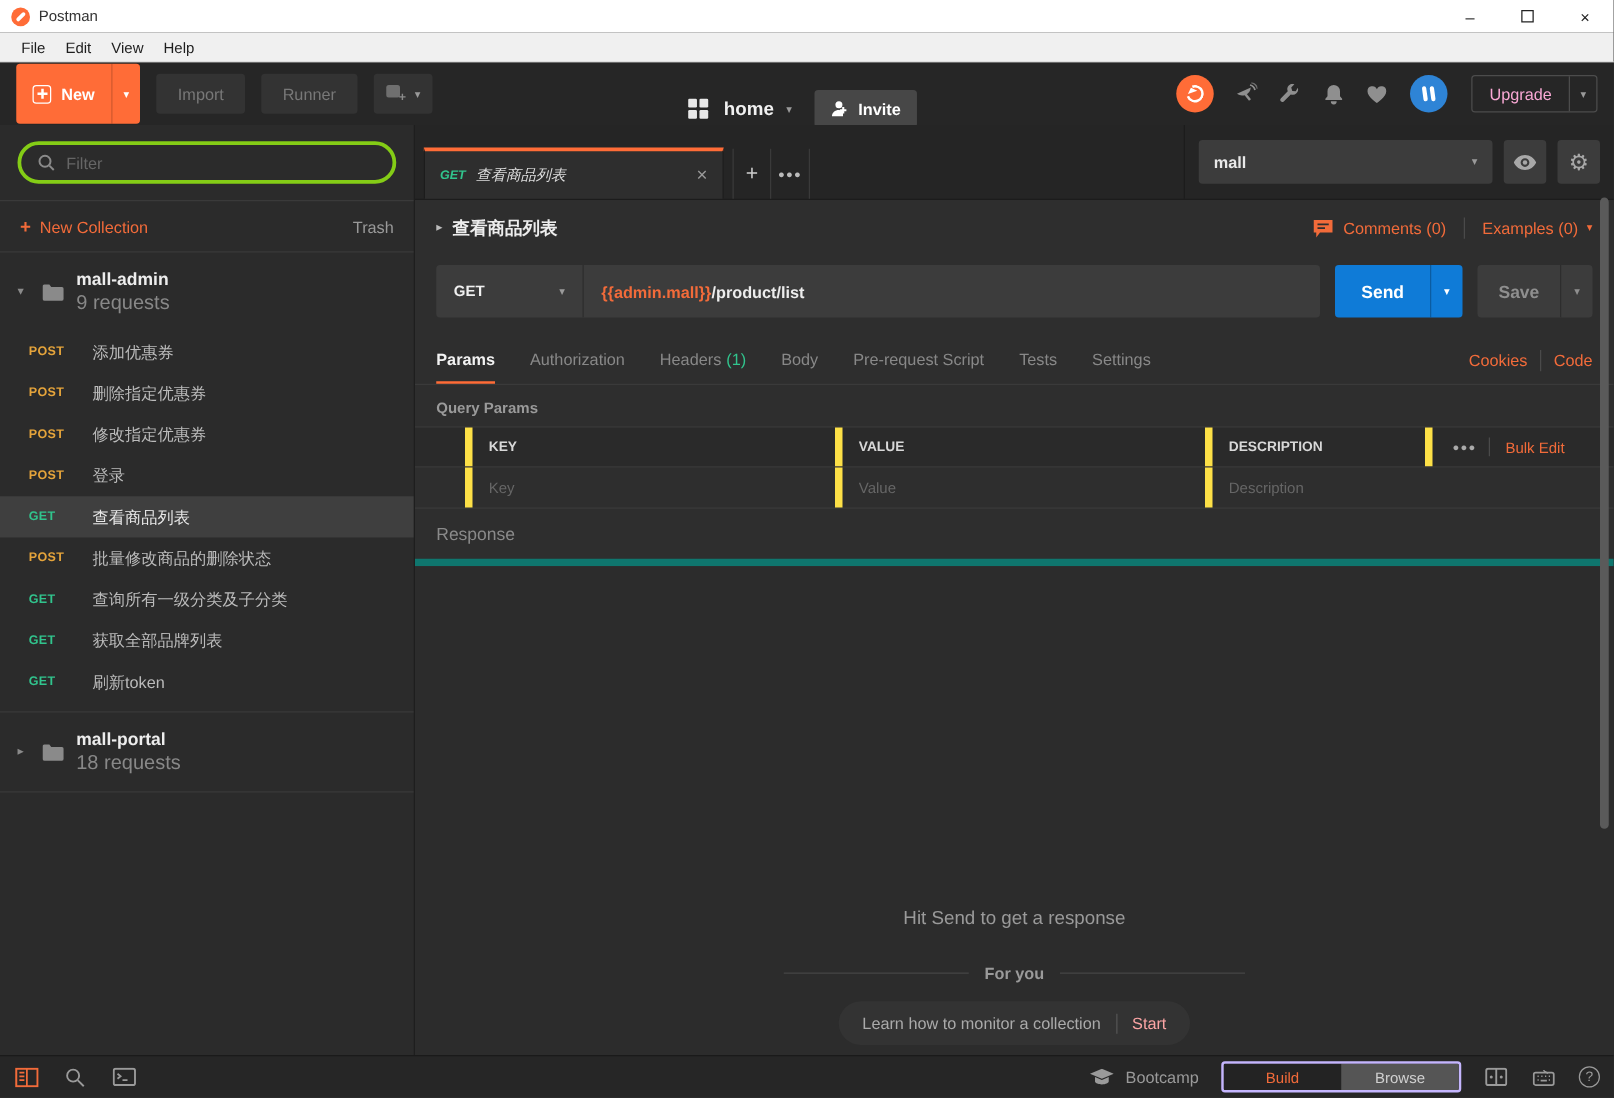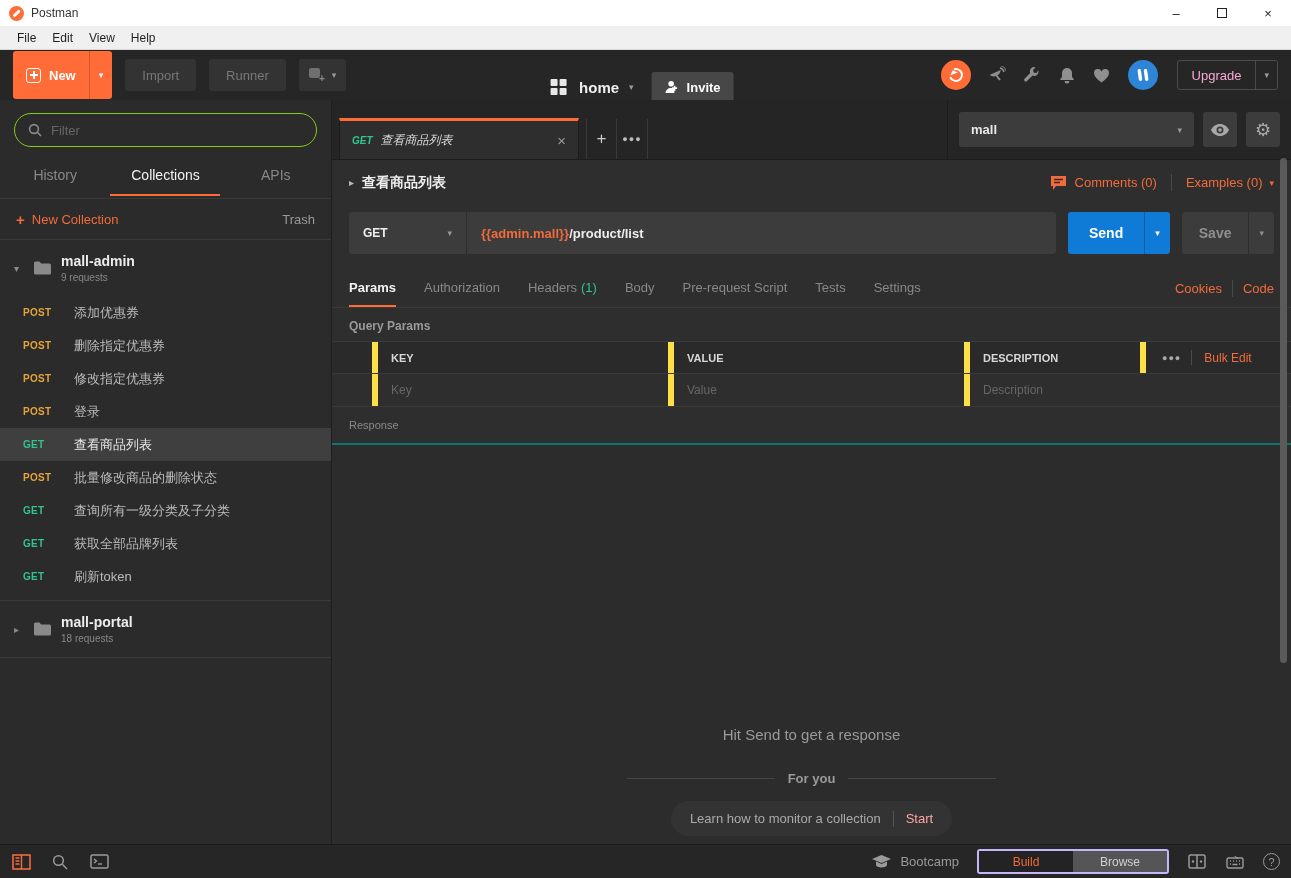--- a/index.html
+++ b/index.html
@@ -47,38 +47,38 @@
   .avatar { width:30px; height:30px; border-radius:50%; background:#2e84d6; display:flex; align-items:center; justify-content:center; }
   .btn-upgrade { display:flex; align-items:stretch; border:1px solid #4c4c4c; border-radius:3px; height:30px; margin-left:2px; }
   .btn-upgrade-main { display:flex; align-items:center; padding:0 14px; color:#f9a8d4; font-size:13px; }
   .btn-upgrade-caret { display:flex; align-items:center; padding:0 8px; border-left:1px solid #4c4c4c; }
 
   
   .content { display:flex; height:744px; }
 
   
   .sidebar { width:332px; background:#2b2b2b; border-right:1px solid #1e1e1e; display:flex; flex-direction:column; overflow:hidden; }
-  .filter-box { margin:13px 14px; height:34px; border:1px solid #84cc16; border-radius:17px; display:flex; align-items:center; padding:0 13px; gap:9px; }
+  .filter-box { margin:13px 14px; height:34px; border:3px solid #84cc16; border-radius:17px; display:flex; align-items:center; padding:0 13px; gap:9px; }
   .filter-box svg { stroke:#8a8a8a; }
   .filter-input { background:transparent; border:none; outline:none; color:#bbb; font-size:13px; flex:1; font-family:inherit; }
   .filter-input::placeholder { color:#666; }
   .side-tabs { display:flex; height:38px; }
   .side-tab { flex:1; text-align:center; font-size:14px; color:#888; line-height:30px; }
   .side-tab.active { color:#f2f2f2; }
   .side-tab.active .tab-underline { display:block; width:110px; height:2px; background:#ff6c37; margin:4px auto 0; }
   .tab-underline { display:none; }
   .newcol-row { height:42px; border-top:1px solid #3a3a3a; border-bottom:1px solid #3a3a3a; display:flex; align-items:center; padding:0 16px; font-size:13px; }
   .newcol { color:#f26b3a; display:flex; align-items:center; gap:7px; }
   .newcol .pl { font-size:15px; font-weight:bold; }
   .trash { margin-left:auto; color:#999; }
   .col-header { padding:13px 14px; display:flex; align-items:center; gap:10px; }
   .col-caret { color:#8a8a8a; font-size:10px; width:10px; }
   .col-info { display:flex; flex-direction:column; gap:3px; }
   .col-name { color:#ededed; font-size:14px; font-weight:bold; }
-  .col-count { color:#888; font-size:10px; }
+  .col-count { color:#888; font-size:16px; }
   .req-row { height:33px; display:flex; align-items:center; padding-left:23px; gap:10px; font-size:13px; color:#bbb; }
   .req-row.selected { background:#3f3f3f; color:#e8e8e8; }
   .req-method { width:41px; font-size:10px; font-weight:bold; letter-spacing:.3px; flex:0 0 auto; }
   .m-post .req-method { color:#e5a43b; }
   .m-get .req-method { color:#31c48d; }
   .col-footer { margin-top:7px; border-top:1px solid #3a3a3a; border-bottom:1px solid #3a3a3a; }
 
   
   .main { flex:1; display:flex; flex-direction:column; background:#2e2e2e; position:relative; }
   .main-top { height:60px; background:#252525; display:flex; border-bottom:1px solid #1c1c1c; }
@@ -137,21 +137,21 @@
   .cell.value { width:296px; }
   .cell.desc-h { width:176px; }
   .cell.desc { flex:1; border-right:none; }
   .cell input { background:transparent; border:none; outline:none; color:#bbb; font-size:12px; width:100%; font-family:inherit; }
   .cell input::placeholder { color:#666; }
   .head-actions { flex:1; display:flex; align-items:center; justify-content:flex-start; gap:0; padding:0 6px; }
   .more-dots { color:#aaa; font-size:9px; letter-spacing:1px; padding:0 10px; }
   .head-actions .vdiv { height:15px; }
   .bulk-edit { color:#f26b3a; font-size:12px; font-weight:normal; padding:0 12px; }
 
-  .resp-head { padding:12px 17px; font-size:11px; color:#8a8a8a; border-bottom:2px solid #0f766e; }
+  .resp-head { padding:12px 17px; font-size:14px; color:#8a8a8a; border-bottom:6px solid #0f766e; }
   .resp-body { flex:1; background:#2c2c2c; display:flex; flex-direction:column; align-items:center; justify-content:flex-end; padding-bottom:8px; }
   .resp-empty-title { color:#9a9a9a; font-size:15px; margin-bottom:28px; }
   .for-you { display:flex; align-items:center; gap:13px; color:#9a9a9a; font-size:13px; font-weight:bold; }
   .fy-line { width:148px; height:1px; background:#454545; }
   .promo-pill { margin-top:15px; background:#333333; border-radius:18px; height:35px; display:flex; align-items:center; padding:0 19px; gap:12px; font-size:13px; color:#aaa; }
   .promo-pill .vdiv { height:16px; background:#555; }
   .promo-start { color:#fca5a5; }
 
   .main-scrollbar { position:absolute; right:4px; top:58px; width:7px; height:505px; background:#5a5a5a; border-radius:4px; }
 
@@ -267,25 +267,20 @@
 
 <div class="content">
 
   <div class="sidebar">
     <div class="filter-box">
       <svg width="14" height="14" viewBox="0 0 14 14">
           <circle cx="6" cy="6" r="4.4" fill="none" stroke-width="1.6"></circle>
           <path d="M9.5 9.5L13 13" stroke-width="1.6"></path>
         </svg>
       <input class="filter-input" placeholder="Filter" style="">
-    </div>
-    <div class="side-tabs">
-      <div class="side-tab"><span>History</span></div>
-      <div class="side-tab active"><span>Collections</span><span class="tab-underline"></span></div>
-      <div class="side-tab"><span>APIs</span></div>
     </div>
     <div class="newcol-row">
       <span class="newcol">
         <span class="pl">+</span>
         <span>New Collection</span>
       </span>
       <span class="trash">Trash</span>
     </div>
 
     <div class="col-header">

